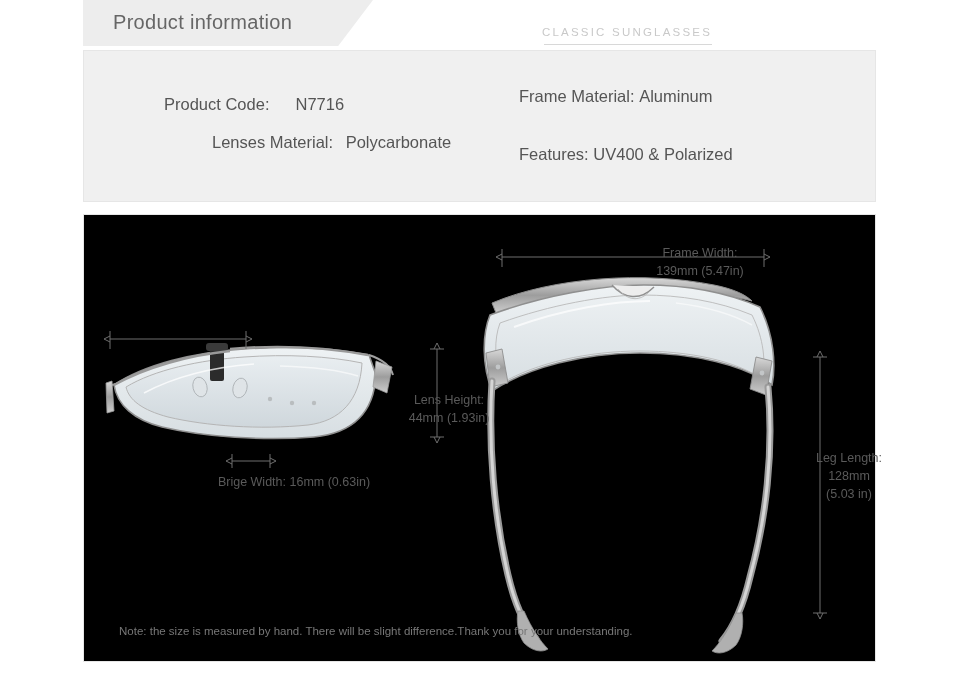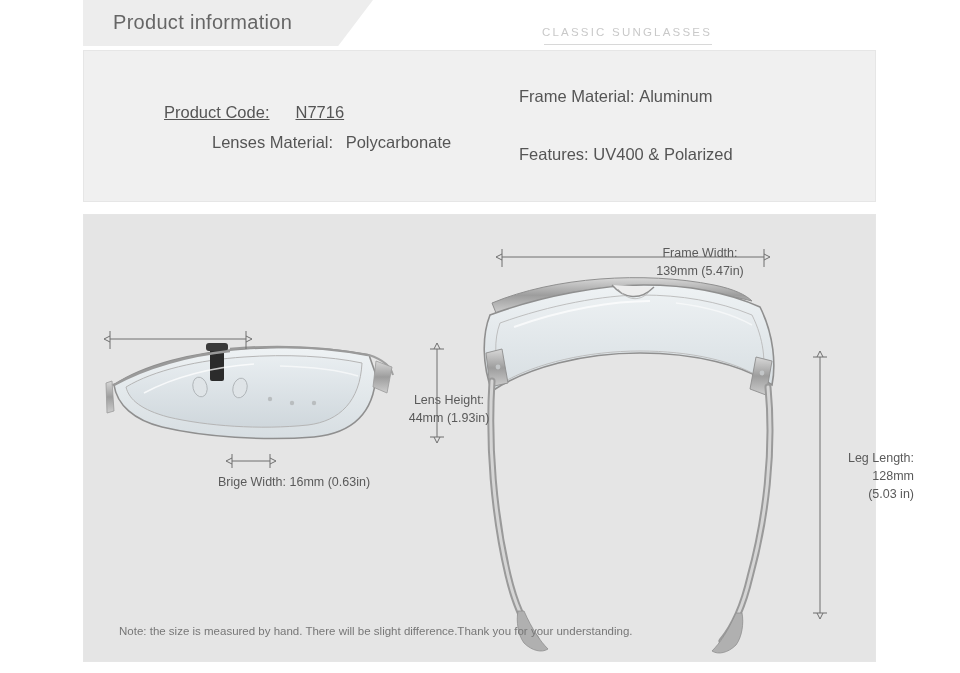--- a/index.html
+++ b/index.html
@@ -75,34 +75,34 @@
     box-sizing: border-box;
   }
   .info-item {
     position: absolute;
     font-size: 16.5px;
     color: #555;
     white-space: nowrap;
   }
   .info-item .lbl { color: #555; }
   .info-item .val { color: #555; }
-  .ii-1 { left: 80px; top: 52px; text-decoration: underline; }
+  .ii-1 { left: 80px; top: 44px; }
   .ii-2 { left: 80px; top: 82px; margin-left: 48px; }
   .ii-3 { left: 435px; top: 36px; }
   .ii-4 { left: 435px; top: 94px; text-align: center; }
   .gap-code { display: inline-block; width: 26px; }
   .gap-lens { display: inline-block; width: 8px; }
 
   
   .diagram-panel {
     position: absolute;
     left: 83px; top: 214px;
     width: 793px;
     height: 448px;
-    background: #e5e5e5;
+    background: #000000;
     border: 1px solid #e6e6e6;
     box-sizing: border-box;
   }
 
   .note {
     position: absolute;
     left: 35px;
     top: 410px;
     font-size: 11.5px;
     color: #777;
@@ -116,21 +116,21 @@
     text-align: center;
     line-height: 1.45;
     white-space: nowrap;
   }
 
   
   .lbl-frame-width { left: 516px; top: 29px; width: 200px; }
   .lbl-lens-width  { left: 26px;  top: 90px;  width: 200px; }
   .lbl-lens-height { left: 310px; top: 176px; width: 110px; }
   .lbl-brige-width { left: 80px;  top: 258px; width: 260px; }
-  .lbl-leg-length  { left: 700px; top: 234px; width: 130px; text-align: right; }
+  .lbl-leg-length  { left: 700px; top: 234px; width: 130px; }
 
   svg.overlay {
     position: absolute;
     left: 0; top: 0;
     width: 793px;
     height: 448px;
     overflow: visible;
   }
   .dim-line { stroke: #6f6f6f; stroke-width: 1; fill: none; }
 </style>

